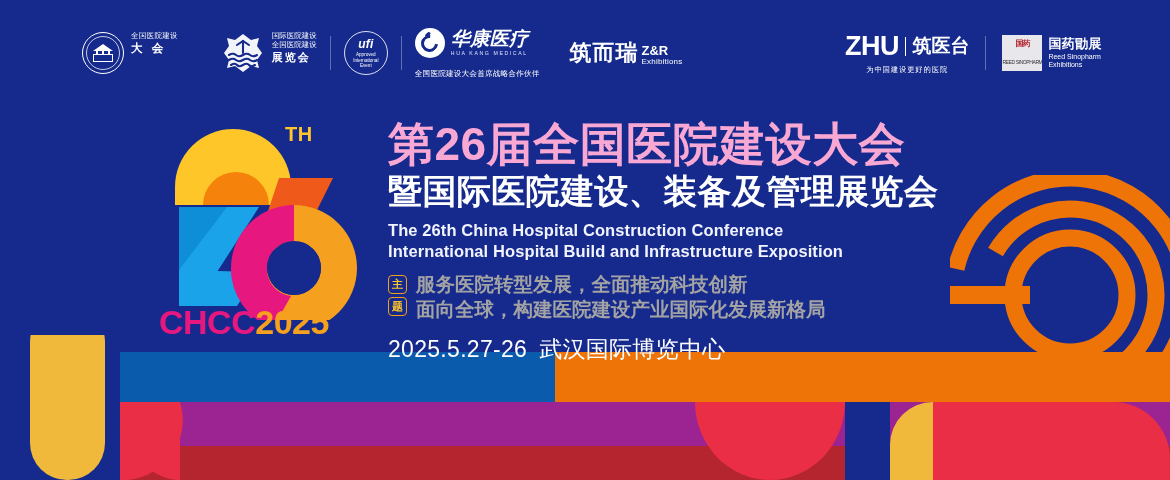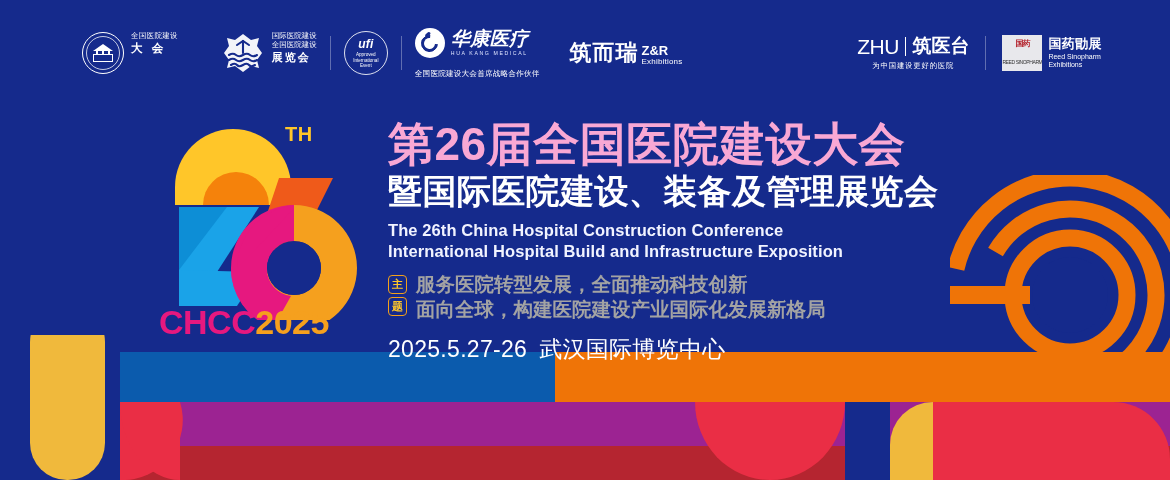--- a/index.html
+++ b/index.html
@@ -135,21 +135,21 @@
   
   .zr-block { display: flex; align-items: flex-end; color: #fff; }
   .zr-block .z1 { font-size: 22px; font-weight: 700; letter-spacing: 1px; }
   .zr-block .zstack { margin-left: 3px; line-height: 1.05; padding-bottom: 2px; }
   .zr-block .z2 { font-size: 13px; font-weight: 700; }
   .zr-block .z3 { font-size: 8px; letter-spacing: .2px; }
 
   
   .zhu-block { color: #fff; line-height: 1.1; }
   .zhu-row { display: flex; align-items: center; }
-  .zhu-row .zh1 { font-size: 21px; font-weight: 400; letter-spacing: -.5px; }
+  .zhu-row .zh1 { font-size: 27px; font-weight: 700; letter-spacing: -.5px; }
   .zhu-row .zbar { width: 1.5px; height: 19px; background: #fff; margin: 0 6px; }
   .zhu-row .zh2 { font-size: 19px; font-weight: 700; }
   .zhu-block .zh3 { font-size: 7.4px; margin-top: 4px; letter-spacing: .8px; text-align: center; }
 
   
   .reed-unit { display: flex; align-items: center; }
   .reed-mark {
     width: 40px; height: 36px;
     background: #e8e8ec;
     position: relative;

